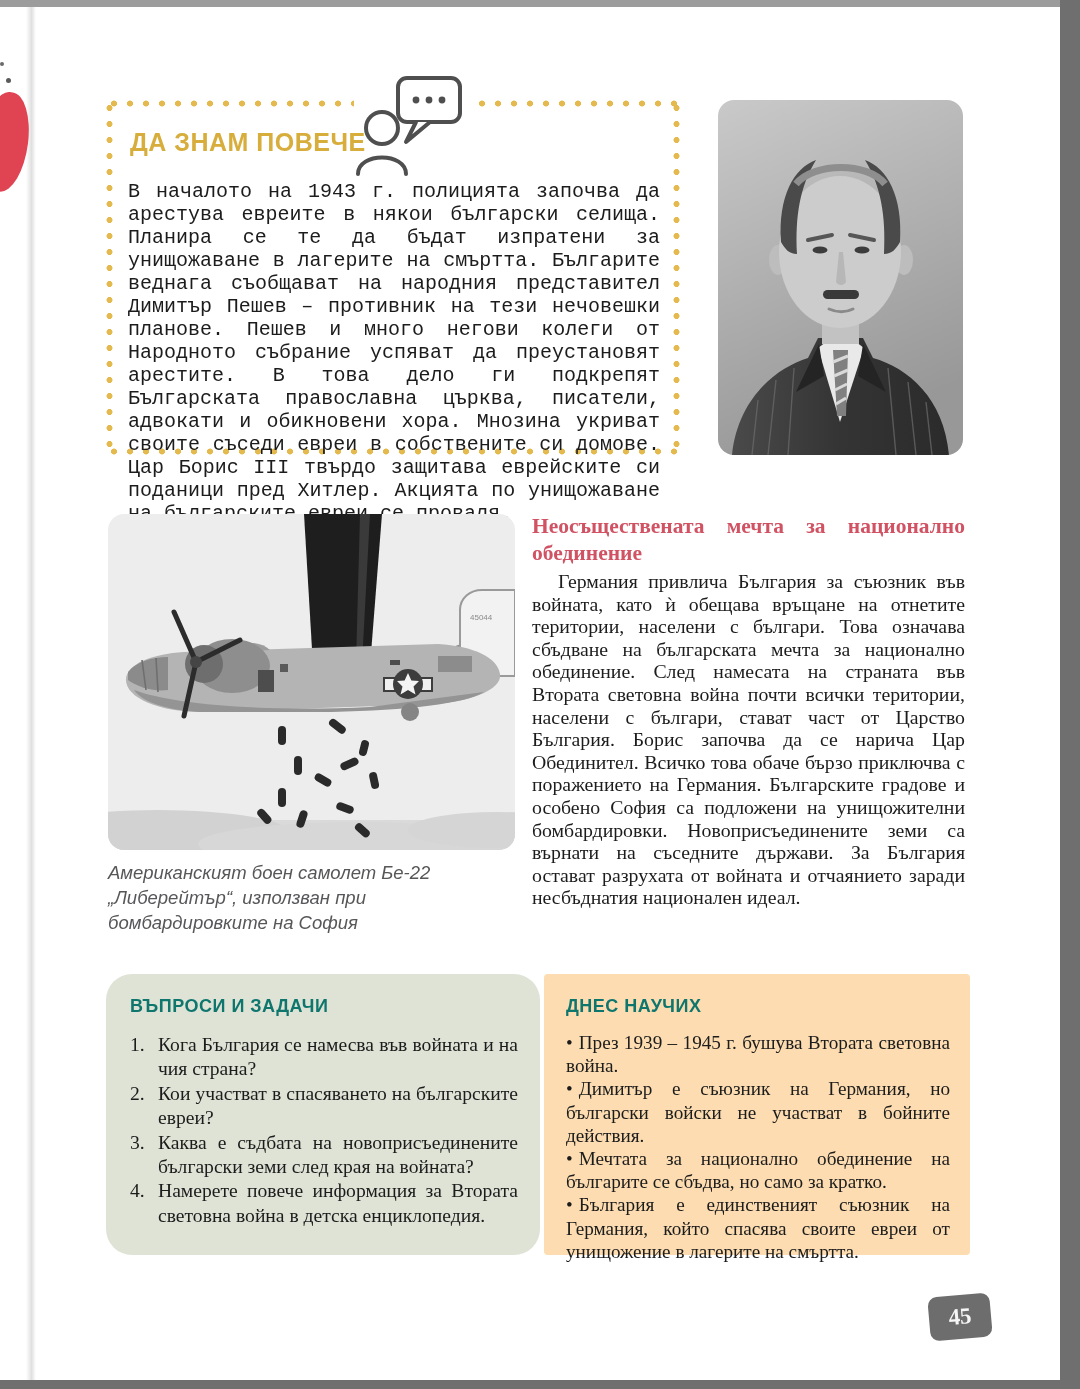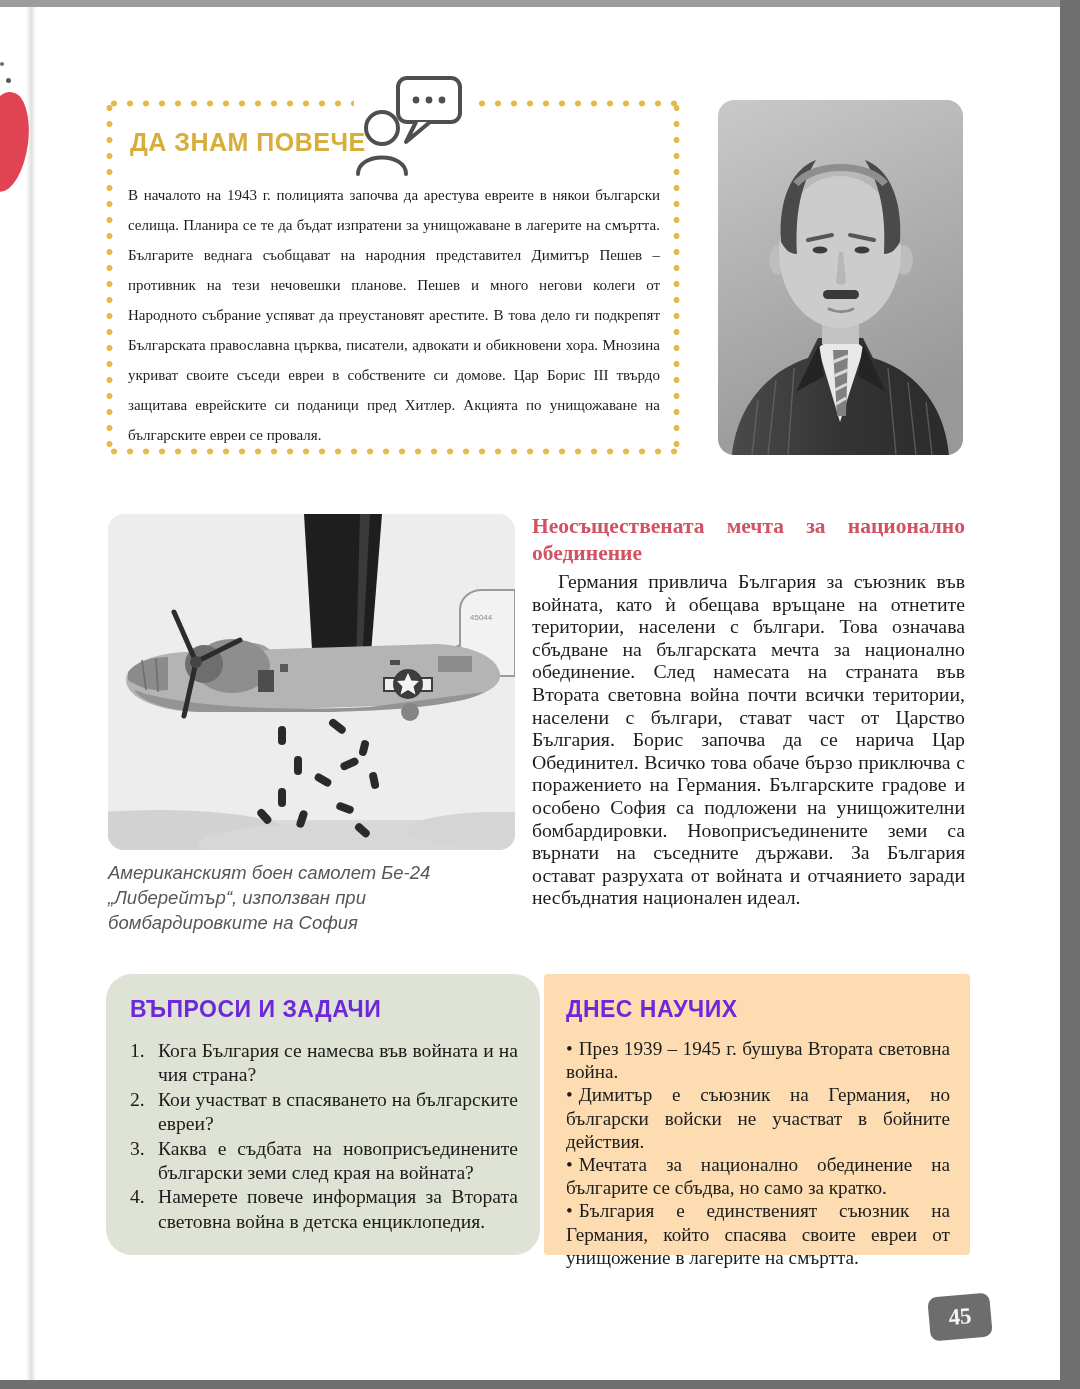--- a/index.html
+++ b/index.html
@@ -31,21 +31,21 @@
     background-repeat:repeat-x, repeat-x, repeat-y, repeat-y;
   }
   .know-title{
     position:absolute;left:24px;top:28px;
     font-family:"Liberation Sans", sans-serif;font-weight:bold;font-size:25px;
     color:#d7ad3c;letter-spacing:0.5px;
   }
   .chat-icon{position:absolute;left:248px;top:-30px;width:116px;height:106px;background:#ffffff;}
   .know-body{
     position:absolute;left:22px;top:80px;width:532px;
-    font-size:15px;line-height:30px;text-align:justify;color:#1c1c1c;
+    font-size:20px;line-height:23px;text-align:justify;color:#1c1c1c;font-family:Liberation Mono, monospace;
   }
 
   
   .portrait{position:absolute;left:718px;top:100px;width:245px;height:355px;border-radius:16px;overflow:hidden;}
   .portrait-caption{
     position:absolute;left:700px;top:464px;width:280px;text-align:center;
     font-family:"Liberation Sans", sans-serif;font-style:italic;font-size:18.5px;color:#57575a;
   }
 
   
@@ -60,21 +60,21 @@
   .section-heading{
     font-weight:bold;font-size:21.5px;line-height:27px;color:#d05263;text-align:justify;margin:0;
   }
   .section-body{
     margin:3px 0 0 0;font-size:19.8px;line-height:22.6px;text-align:justify;text-indent:26px;color:#1c1c1c;
   }
 
   
   .q-box{position:absolute;left:106px;top:974px;width:434px;height:281px;background:#dee3d6;border-radius:26px;box-sizing:border-box;padding:22px 22px 0 24px;}
   .l-box{position:absolute;left:544px;top:974px;width:426px;height:281px;background:#fcdcb0;border-radius:4px;box-sizing:border-box;padding:22px 20px 0 22px;}
-  .box-title{font-family:"Liberation Sans", sans-serif;font-weight:bold;font-size:23px;color:#6d28d9;letter-spacing:0.5px;margin:0;}
+  .box-title{font-family:"Liberation Sans", sans-serif;font-weight:bold;font-size:18px;color:#0f766e;letter-spacing:0.5px;margin:0;}
   .q-list{margin:16px 0 0 0;}
   .q-item{display:flex;font-size:19.6px;line-height:24.4px;margin:0;}
   .q-num{width:28px;flex:0 0 28px;}
   .q-text{flex:1;text-align:justify;}
   .l-list{margin:14px 0 0 0;}
   .l-item{font-size:19.2px;line-height:23.2px;text-align:justify;margin:0;}
   .l-bullet{padding-right:6px;}
 
   
   .page-badge{
@@ -219,21 +219,21 @@
         <rect x="170" y="274" width="8" height="19" rx="4"></rect>
         <rect x="148" y="298" width="17" height="8" rx="4" transform="rotate(48 156 302)"></rect>
         <rect x="190" y="296" width="8" height="18" rx="4" transform="rotate(18 194 305)"></rect>
         <rect x="228" y="290" width="18" height="8" rx="4" transform="rotate(20 237 294)"></rect>
         <rect x="246" y="312" width="17" height="8" rx="4" transform="rotate(42 254 316)"></rect>
         <rect x="262" y="258" width="8" height="17" rx="4" transform="rotate(-12 266 266)"></rect>
         <rect x="252" y="226" width="8" height="16" rx="4" transform="rotate(14 256 234)"></rect>
       </g>
     </svg>
   </div>
-  <div class="bomber-caption">Американският боен самолет Бе-24 „Либерейтър“, използван при бомбардировките на София</div>
+  <div class="bomber-caption">Американският боен самолет Бе-22 „Либерейтър“, използван при бомбардировките на София</div>
 
   <div class="section">
     <p class="section-heading">Неосъществената мечта за национално обединение</p>
     <p class="section-body">Германия привлича България за съюзник във войната, като ѝ обещава връщане на отнетите територии, населени с българи. Това означава сбъдване на българската мечта за национално обединение. След намесата на страната във Втората световна война почти всички територии, населени с българи, стават част от Царство България. Борис започва да се нарича Цар Обединител. Всичко това обаче бързо приключва с поражението на Германия. Българските градове и особено София са подложени на унищожителни бомбардировки. Новоприсъединените земи са върнати на съседните държави. За България остават разрухата от войната и отчаянието заради несбъднатия национален идеал.</p>
   </div>
 
   <div class="q-box">
     <p class="box-title">ВЪПРОСИ И ЗАДАЧИ</p>
     <div class="q-list">
       <div class="q-item">

